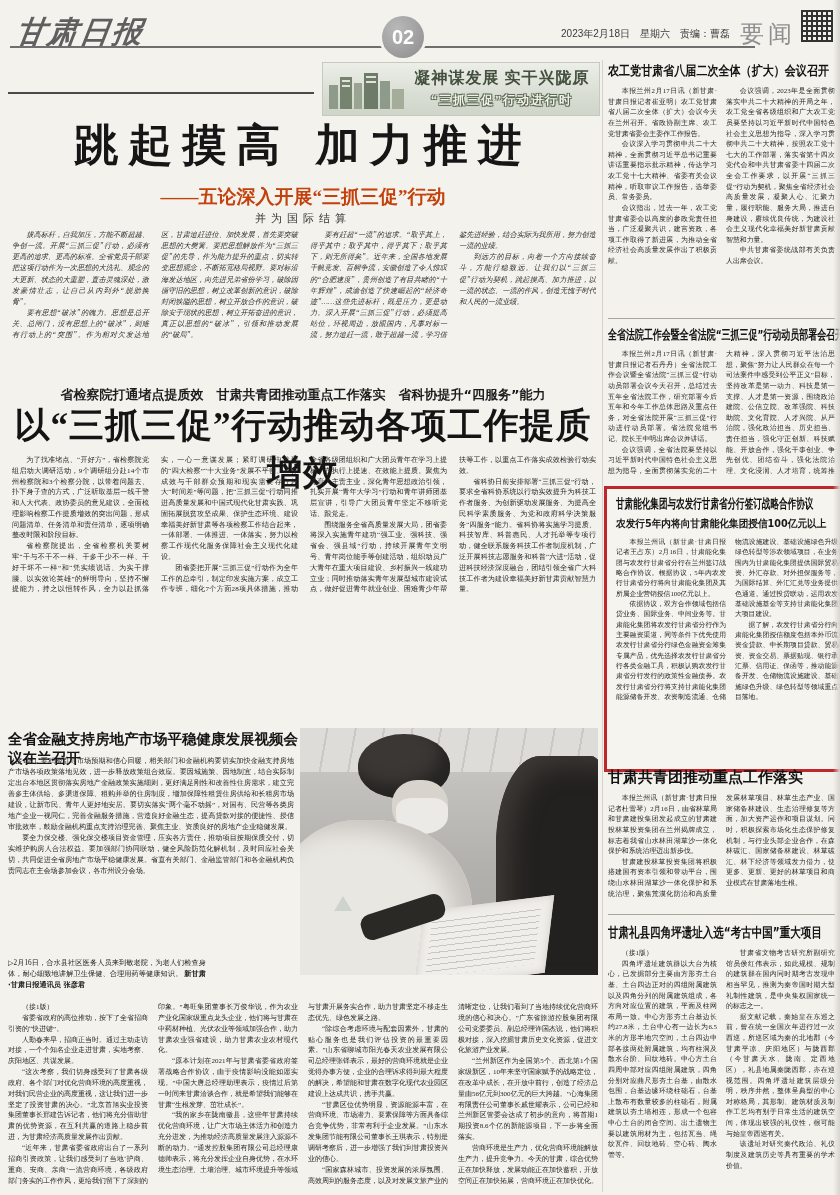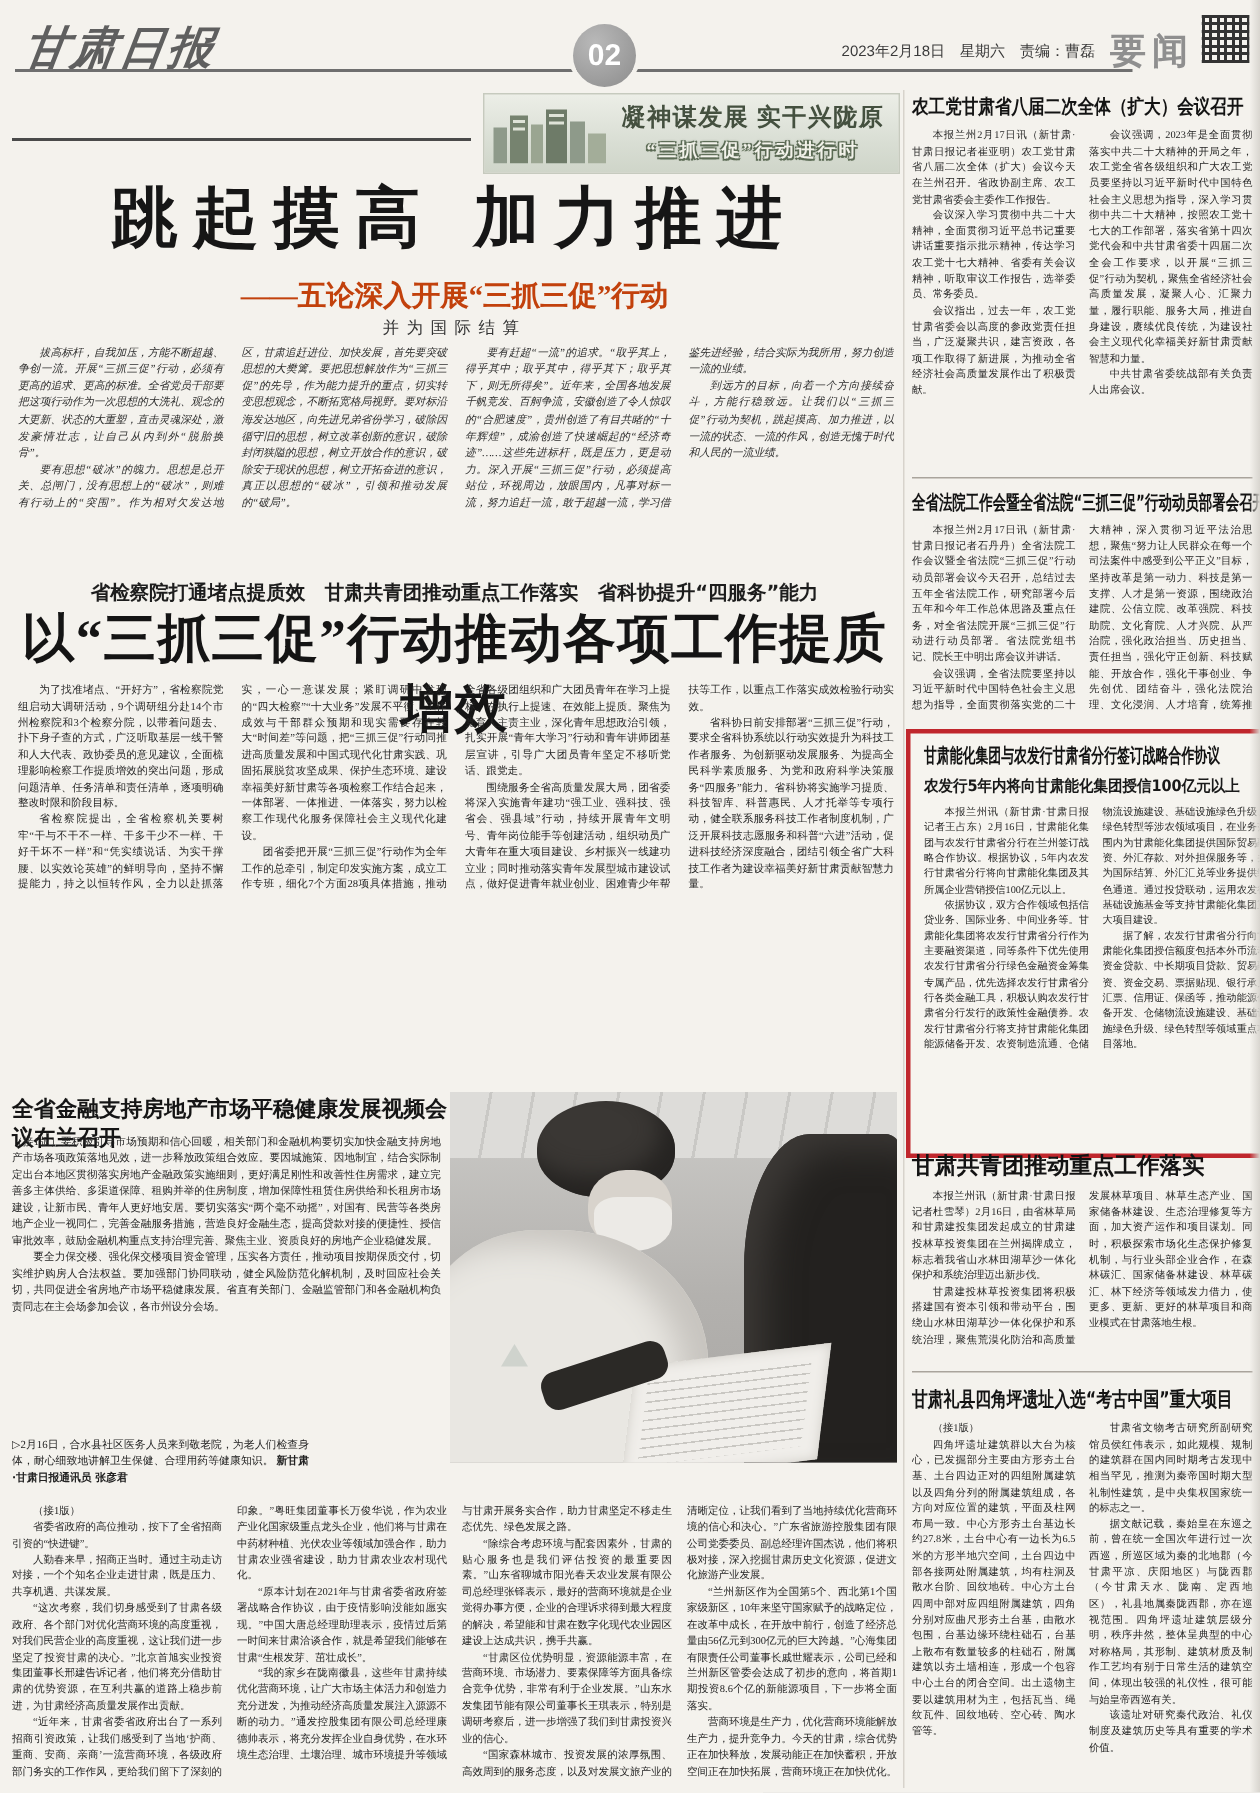--- a/index.html
+++ b/index.html
@@ -12,21 +12,21 @@
   .masthead{left:16px;top:12px;font-size:30px;font-weight:bold;font-style:italic;
         color:#5f5f5f;transform:skewX(-8deg);letter-spacing:2px;
         font-family:"DejaVu Serif",serif;}
   .hrule{left:10px;top:46px;width:745px;height:2px;background:#6f6f6f;}
   .pagenum{left:382px;top:16px;width:42px;height:42px;border-radius:50%;
         background:radial-gradient(circle at 35% 30%,#b9b9b9,#8c8c8c);
         color:#fff;font-weight:bold;font-size:20px;line-height:42px;text-align:center;
         font-family:"Liberation Sans",sans-serif;box-shadow:0 0 0 3px #f4f2ed;}
   .dateline{left:520px;top:27px;width:210px;font-size:10px;color:#3a3a3a;text-align:right;
         font-family:"Liberation Sans",sans-serif;}
-  .section{left:740px;top:18px;font-size:24px;font-weight:bold;color:#8f8f8f;
+  .section{left:740px;top:18px;font-size:24px;font-weight:normal;color:#8f8f8f;
         letter-spacing:4px;font-family:"Liberation Sans",sans-serif;}
   .qr{left:801px;top:10px;width:32px;height:32px;background:
         repeating-linear-gradient(0deg,#333 0 2px,transparent 2px 5px),
         repeating-linear-gradient(90deg,#333 0 2px,#f4f2ed 2px 5px);outline:2px solid #f4f2ed;}
   
   .leftline{left:8px;top:92px;width:306px;height:2px;background:#4a4a4a;}
   .banner{left:322px;top:62px;width:276px;height:52px;
         background:linear-gradient(180deg,#eceee7 0%,#d9ded4 60%,#cfd5c9 100%);
         border:1px solid #c6cabe;overflow:hidden;}
   .banner svg{position:absolute;left:4px;top:6px;}
@@ -165,21 +165,21 @@
     <div class="ph-sleeve"></div>
   </div>
   <div class="abs caption">
     <span>▷2月16日，合水县社区医务人员来到敬老院，为老人们检查身体，耐心细致地讲解卫生保健、合理用药等健康知识。</span>
     <b>新甘肃·甘肃日报通讯员 张彦君</b>
   </div>
 
   <div class="abs botbody">
     <p>（接1版）</p>
     <p>省委省政府的高位推动，按下了全省招商引资的“快进键”。</p>
-    <p>人勤春来早，招商正当时。通过主动走访对接，一个个知名企业走进甘肃，既是压力、共享机遇、共谋发展。</p>
+    <p>人勤春来早，招商正当时。通过主动走访对接，一个个知名企业走进甘肃，实地考察、庆阳地区、共谋发展。</p>
     <p>“这次考察，我们切身感受到了甘肃各级政府、各个部门对优化营商环境的高度重视，对我们民营企业的高度重视，这让我们进一步坚定了投资甘肃的决心。”北京首旭实业投资集团董事长邢建告诉记者，他们将充分借助甘肃的优势资源，在互利共赢的道路上稳步前进，为甘肃经济高质量发展作出贡献。</p>
     <p>“近年来，甘肃省委省政府出台了一系列招商引资政策，让我们感受到了当地‘护商、重商、安商、亲商’一流营商环境，各级政府部门务实的工作作风，更给我们留下了深刻的印象。”粤旺集团董事长万俊华说，作为农业产业化国家级重点龙头企业，他们将与甘肃在中药材种植、光伏农业等领域加强合作，助力甘肃农业强省建设，助力甘肃农业农村现代化。</p>
     <p>“原本计划在2021年与甘肃省委省政府签署战略合作协议，由于疫情影响没能如愿实现。”中国大唐总经理助理表示，疫情过后第一时间来甘肃洽谈合作，就是希望我们能够在甘肃“生根发芽、茁壮成长”。</p>
     <p>“我的家乡在陇南徽县，这些年甘肃持续优化营商环境，让广大市场主体活力和创造力充分迸发，为推动经济高质量发展注入源源不断的动力。”通发控股集团有限公司总经理康德帅表示，将充分发挥企业自身优势，在水环境生态治理、土壤治理、城市环境提升等领域与甘肃开展务实合作，助力甘肃坚定不移走生态优先、绿色发展之路。</p>
     <p>“除综合考虑环境与配套因素外，甘肃的贴心服务也是我们评估投资的最重要因素。”山东省聊城市阳光春天农业发展有限公司总经理张铎表示，最好的营商环境就是企业觉得办事方便，企业的合理诉求得到最大程度的解决，希望能和甘肃在数字化现代农业园区建设上达成共识，携手共赢。</p>
     <p>“甘肃区位优势明显，资源能源丰富，在营商环境、市场潜力、要素保障等方面具备综合竞争优势，非常有利于企业发展。”山东水发集团节能有限公司董事长王琪表示，特别是调研考察后，进一步增强了我们到甘肃投资兴业的信心。</p>
     <p>“国家森林城市、投资发展的浓厚氛围、高效周到的服务态度，以及对发展文旅产业的清晰定位，让我们看到了当地持续优化营商环境的信心和决心。”广东省旅游控股集团有限公司党委委员、副总经理许国杰说，他们将积极对接，深入挖掘甘肃历史文化资源，促进文化旅游产业发展。</p>
     <p>“兰州新区作为全国第5个、西北第1个国家级新区，10年来坚守国家赋予的战略定位，在改革中成长，在开放中前行，创造了经济总量由56亿元到300亿元的巨大跨越。”心海集团有限责任公司董事长戚世耀表示，公司已经和兰州新区管委会达成了初步的意向，将首期1期投资8.6个亿的新能源项目，下一步将全面落实。</p>
     <p>营商环境是生产力，优化营商环境能解放生产力，提升竞争力。今天的甘肃，综合优势正在加快释放，发展动能正在加快蓄积，开放空间正在加快拓展，营商环境正在加快优化。</p>
 

